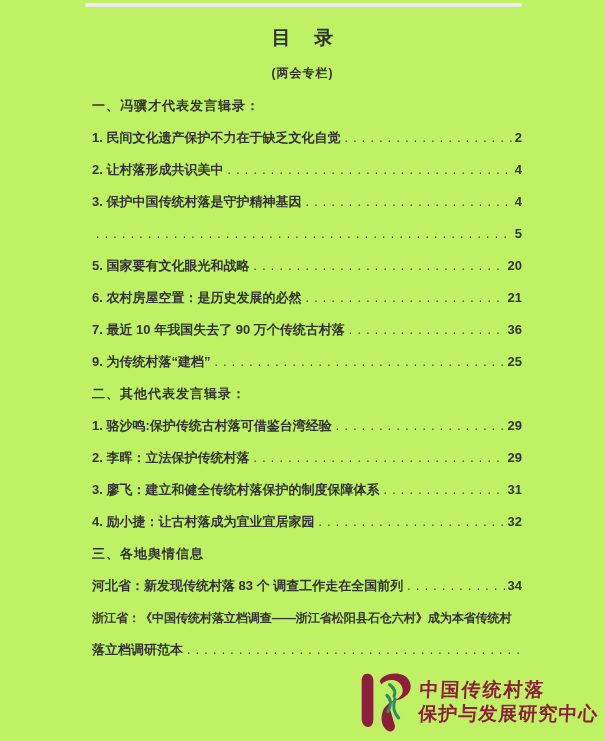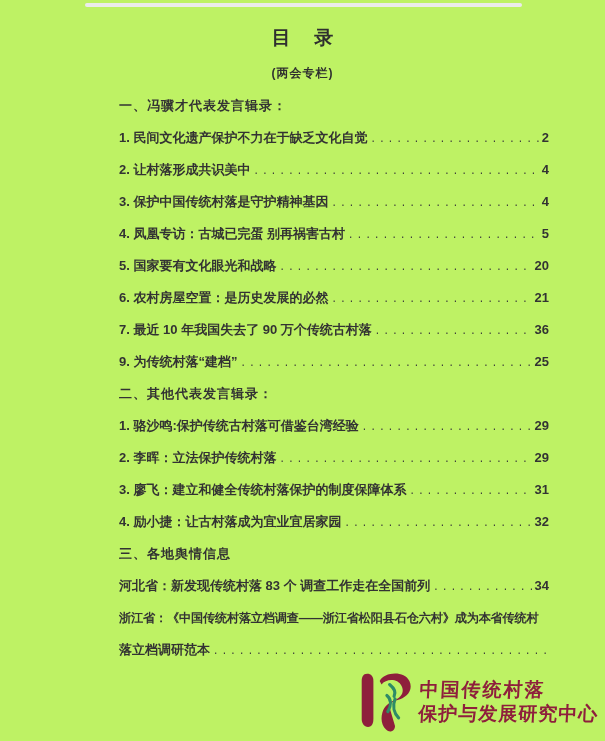--- a/index.html
+++ b/index.html
@@ -19,21 +19,21 @@
     margin:26px 0 0;text-align:center;
     font-size:19px;line-height:24px;font-weight:700;color:#2f2f2f;
     letter-spacing:9px;text-indent:9px;
   }
   .doc-subtitle{
     margin:13px 0 0;text-align:center;
     font-size:12px;line-height:20px;font-weight:700;color:#2f2f2f;
     letter-spacing:1px;
   }
   .toc{
-    margin:7px 88px 0 119px;width:430px;
+    margin:7px 88px 0 92px;width:430px;
   }
   .trow{
     display:flex;align-items:baseline;
     height:32px;line-height:32px;
     font-size:13px;font-weight:600;color:#333;
     white-space:nowrap;
   }
   .trow.heading{font-weight:700;letter-spacing:1px;}
   .t{flex:0 0 auto;}
   .trow.tight .t{font-size:12.2px;letter-spacing:-0.2px;}
@@ -85,21 +85,20 @@
       <span class="t">2. 让村落形成共识美中</span>
       <span class="leader"></span>
       <span class="pg">4</span>
     </div>
     <div class="trow">
       <span class="t">3. 保护中国传统村落是守护精神基因</span>
       <span class="leader"></span>
       <span class="pg">4</span>
     </div>
     <div class="trow">
-      <span class="t">4. 凤凰专访：古城已完蛋 别再祸害古村</span>
       <span class="leader"></span>
       <span class="pg">5</span>
     </div>
     <div class="trow">
       <span class="t">5. 国家要有文化眼光和战略</span>
       <span class="leader"></span>
       <span class="pg">20</span>
     </div>
     <div class="trow">
       <span class="t">6. 农村房屋空置：是历史发展的必然</span>

